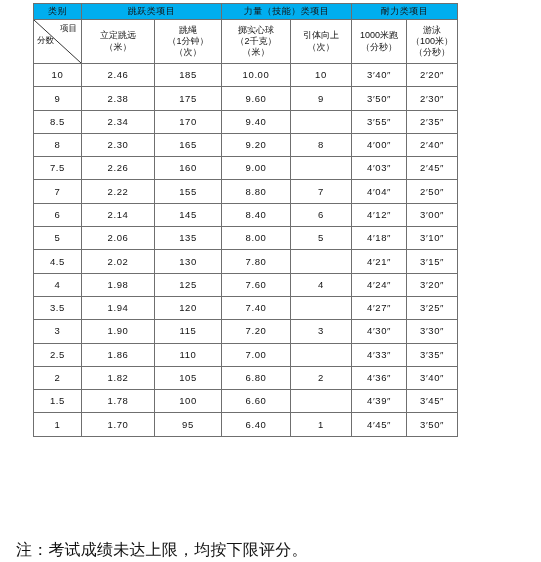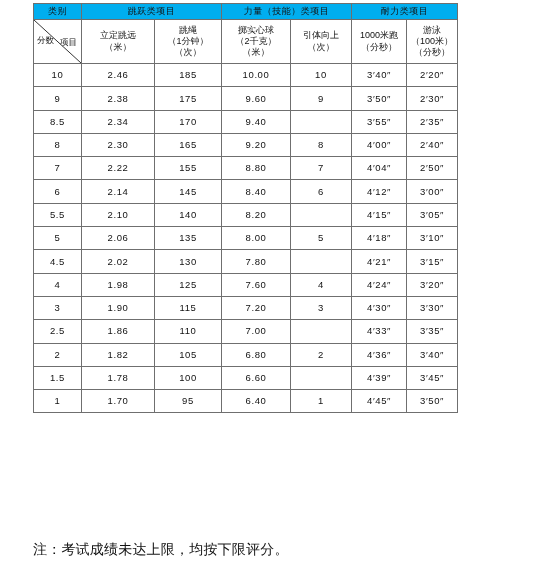--- a/index.html
+++ b/index.html
@@ -70,21 +70,21 @@
   }
   .corner .diag {
     position: absolute;
     left: 0; top: 0;
     width: 100%; height: 100%;
     pointer-events: none;
   }
   .corner .lbl-item {
     position: absolute;
     right: 4px;
-    top: 18px;
+    top: 4px;
     font-size: 8.5px;
     line-height: 1;
   }
   .corner .lbl-score {
     position: absolute;
     left: 3px;
     bottom: 19px;
     font-size: 8.5px;
     line-height: 1;
   }
@@ -93,23 +93,23 @@
   tr.data-row td {
     height: 22.3px;
     font-size: 9.5px;
     letter-spacing: 0.6px;
   }
   td.num { font-family: "Liberation Sans", "DejaVu Sans", sans-serif; }
   td.time { letter-spacing: 0.8px; }
 
   .note {
     position: absolute;
-    left: 33px;
+    left: 16px;
     top: 540px;
-    font-size: 14px;
+    font-size: 16px;
     line-height: 1.3;
     color: #111111;
     letter-spacing: 0.2px;
     white-space: nowrap;
   }
 </style>
 </head>
 <body>
 
 <div id="page">
@@ -200,47 +200,47 @@
           <tr class="data-row">
             <td class="num">8</td>
             <td class="num">2.30</td>
             <td class="num">165</td>
             <td class="num">9.20</td>
             <td class="num">8</td>
             <td class="num time">4′00″</td>
             <td class="num time">2′40″</td>
           </tr>
           <tr class="data-row">
+            <td class="num">7.5</td>
+            <td class="num">2.26</td>
+            <td class="num">160</td>
+            <td class="num">9.00</td>
+            <td class="num"></td>
+            <td class="num time">4′03″</td>
+            <td class="num time">2′45″</td>
+          </tr>
+          <tr class="data-row">
             <td class="num">7</td>
             <td class="num">2.22</td>
             <td class="num">155</td>
             <td class="num">8.80</td>
             <td class="num">7</td>
             <td class="num time">4′04″</td>
             <td class="num time">2′50″</td>
           </tr>
           <tr class="data-row">
             <td class="num">6</td>
             <td class="num">2.14</td>
             <td class="num">145</td>
             <td class="num">8.40</td>
             <td class="num">6</td>
             <td class="num time">4′12″</td>
             <td class="num time">3′00″</td>
           </tr>
           <tr class="data-row">
-            <td class="num">5.5</td>
-            <td class="num">2.10</td>
-            <td class="num">140</td>
-            <td class="num">8.20</td>
-            <td class="num"></td>
-            <td class="num time">4′15″</td>
-            <td class="num time">3′05″</td>
-          </tr>
-          <tr class="data-row">
             <td class="num">5</td>
             <td class="num">2.06</td>
             <td class="num">135</td>
             <td class="num">8.00</td>
             <td class="num">5</td>
             <td class="num time">4′18″</td>
             <td class="num time">3′10″</td>
           </tr>
           <tr class="data-row">
             <td class="num">4.5</td>
@@ -254,20 +254,29 @@
           <tr class="data-row">
             <td class="num">4</td>
             <td class="num">1.98</td>
             <td class="num">125</td>
             <td class="num">7.60</td>
             <td class="num">4</td>
             <td class="num time">4′24″</td>
             <td class="num time">3′20″</td>
           </tr>
           <tr class="data-row">
+            <td class="num">3.5</td>
+            <td class="num">1.94</td>
+            <td class="num">120</td>
+            <td class="num">7.40</td>
+            <td class="num"></td>
+            <td class="num time">4′27″</td>
+            <td class="num time">3′25″</td>
+          </tr>
+          <tr class="data-row">
             <td class="num">3</td>
             <td class="num">1.90</td>
             <td class="num">115</td>
             <td class="num">7.20</td>
             <td class="num">3</td>
             <td class="num time">4′30″</td>
             <td class="num time">3′30″</td>
           </tr>
           <tr class="data-row">
             <td class="num">2.5</td>

